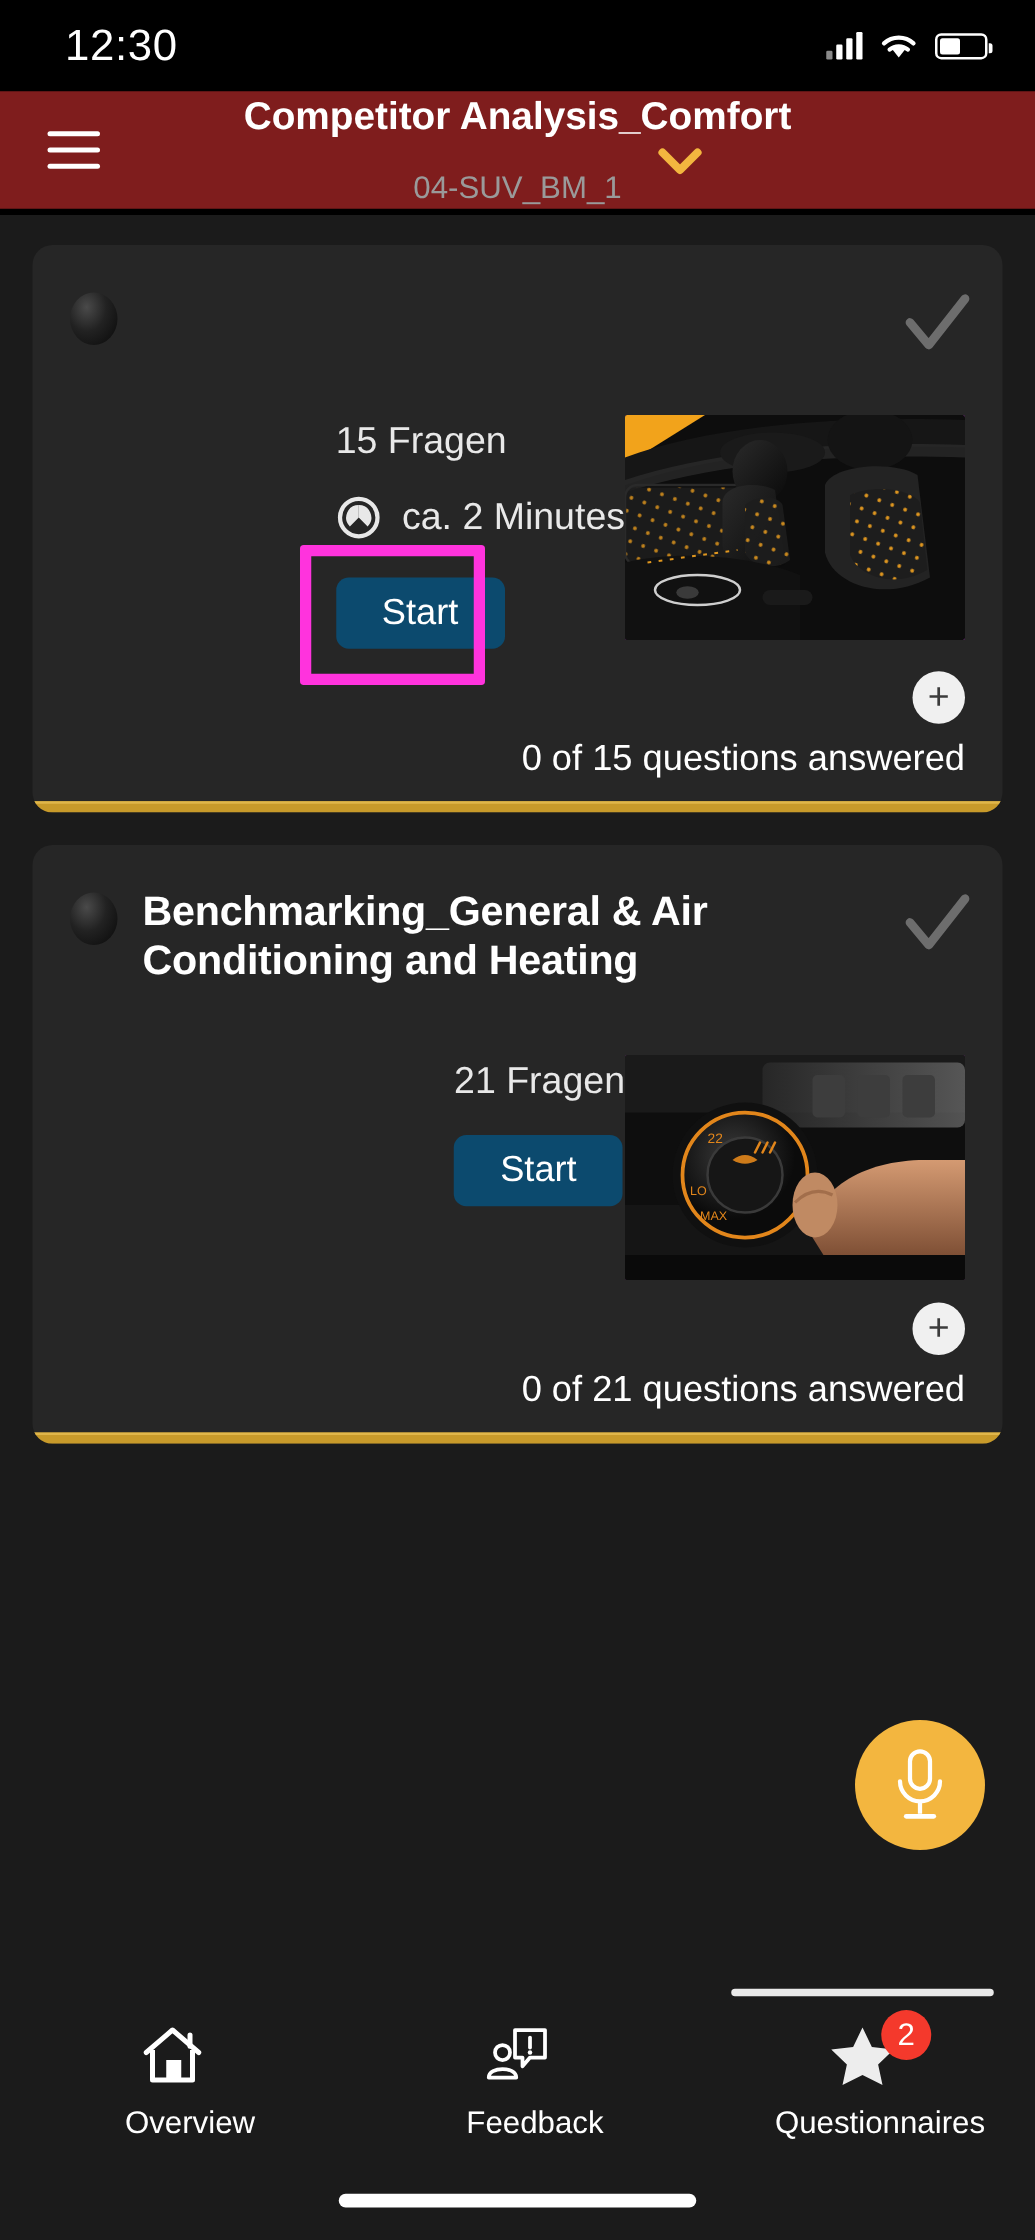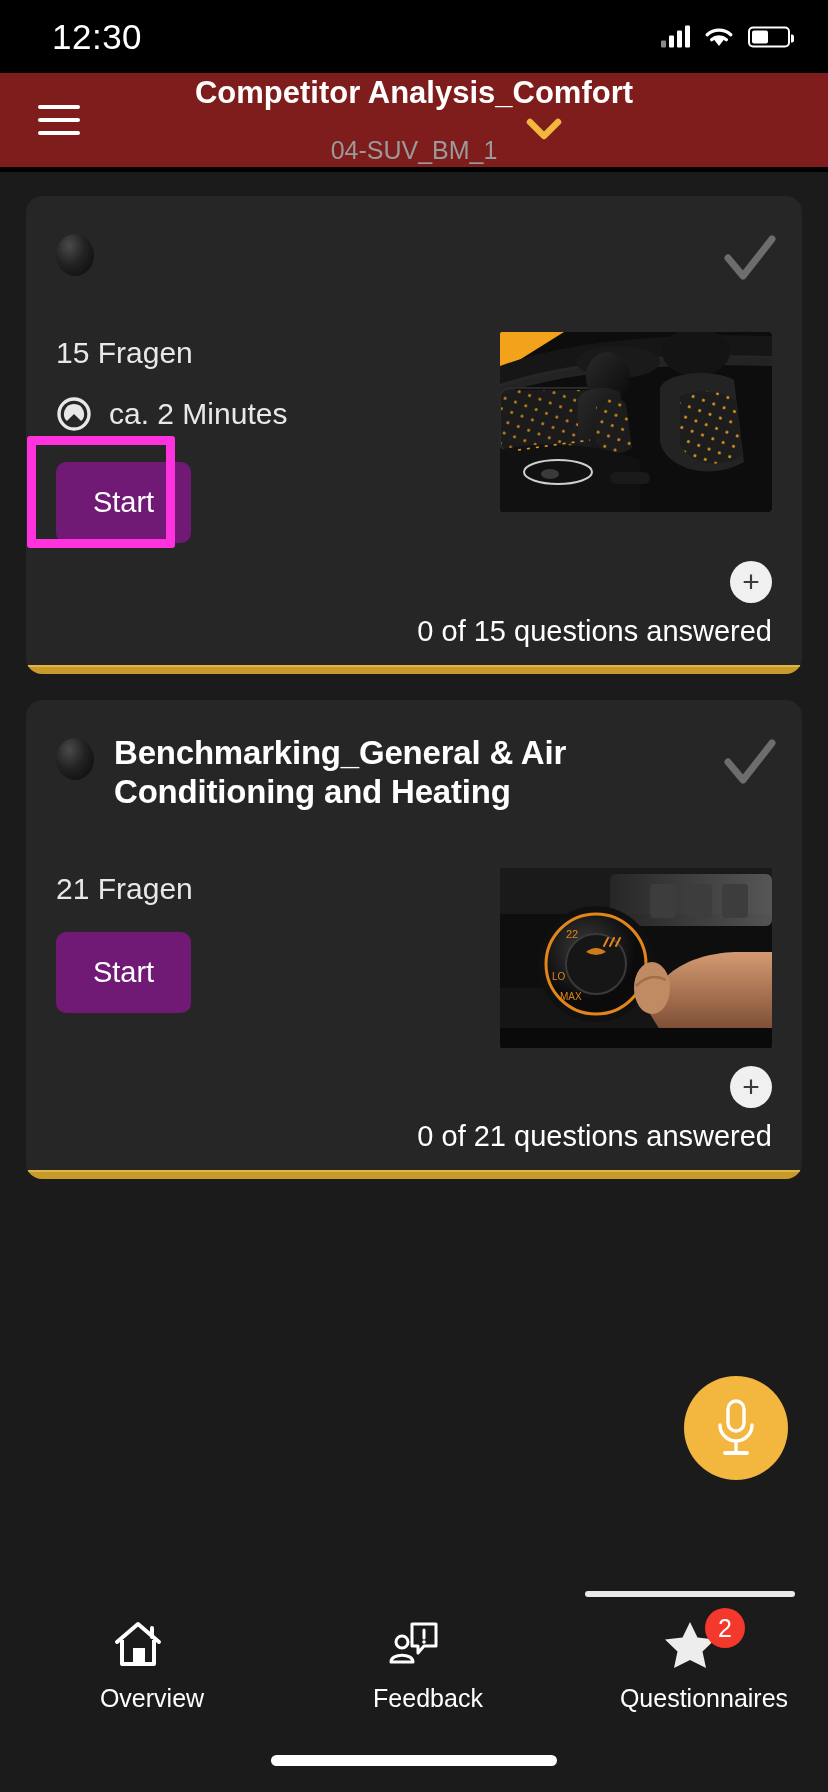--- a/index.html
+++ b/index.html
@@ -90,33 +90,33 @@
   }
   .card-title{
     color:#fff; font-size:33px; font-weight:bold; line-height:1.18;
     letter-spacing:-0.2px;
   }
   .check{
     position:absolute; right:-6px; top:2px; line-height:0;
   }
 
   .card-body{
-    display:flex; justify-content:space-between; align-items:flex-start;
+    display:flex; justify-content:flex-end; align-items:flex-start;
     margin-top:56px;
   }
   .card-left{ padding-top:4px; }
   .meta-q{ color:#e8e8e8; font-size:30px; margin-bottom:26px; }
   .meta-t{ display:flex; align-items:center; gap:17px; margin-bottom:30px;}
   .meta-t span{ color:#e8e8e8; font-size:30px; }
 
   .start-wrap{ position:relative; display:inline-block; }
   .start-btn{
-    background:#701a75; color:#fff; font-size:29px;
+    background:#0c4a6e; color:#fff; font-size:29px;
     border:none; border-radius:10px;
-    padding:24px 32px; min-width:135px;
+    padding:12px 32px; min-width:135px;
     cursor:pointer; display:block;
   }
   .hl{
     position:absolute; left:-29px; top:-26px;
     width:148px; height:112px;
     border:9px solid #ff33dd; border-radius:3px;
     pointer-events:none;
   }
 
   .thumb{

